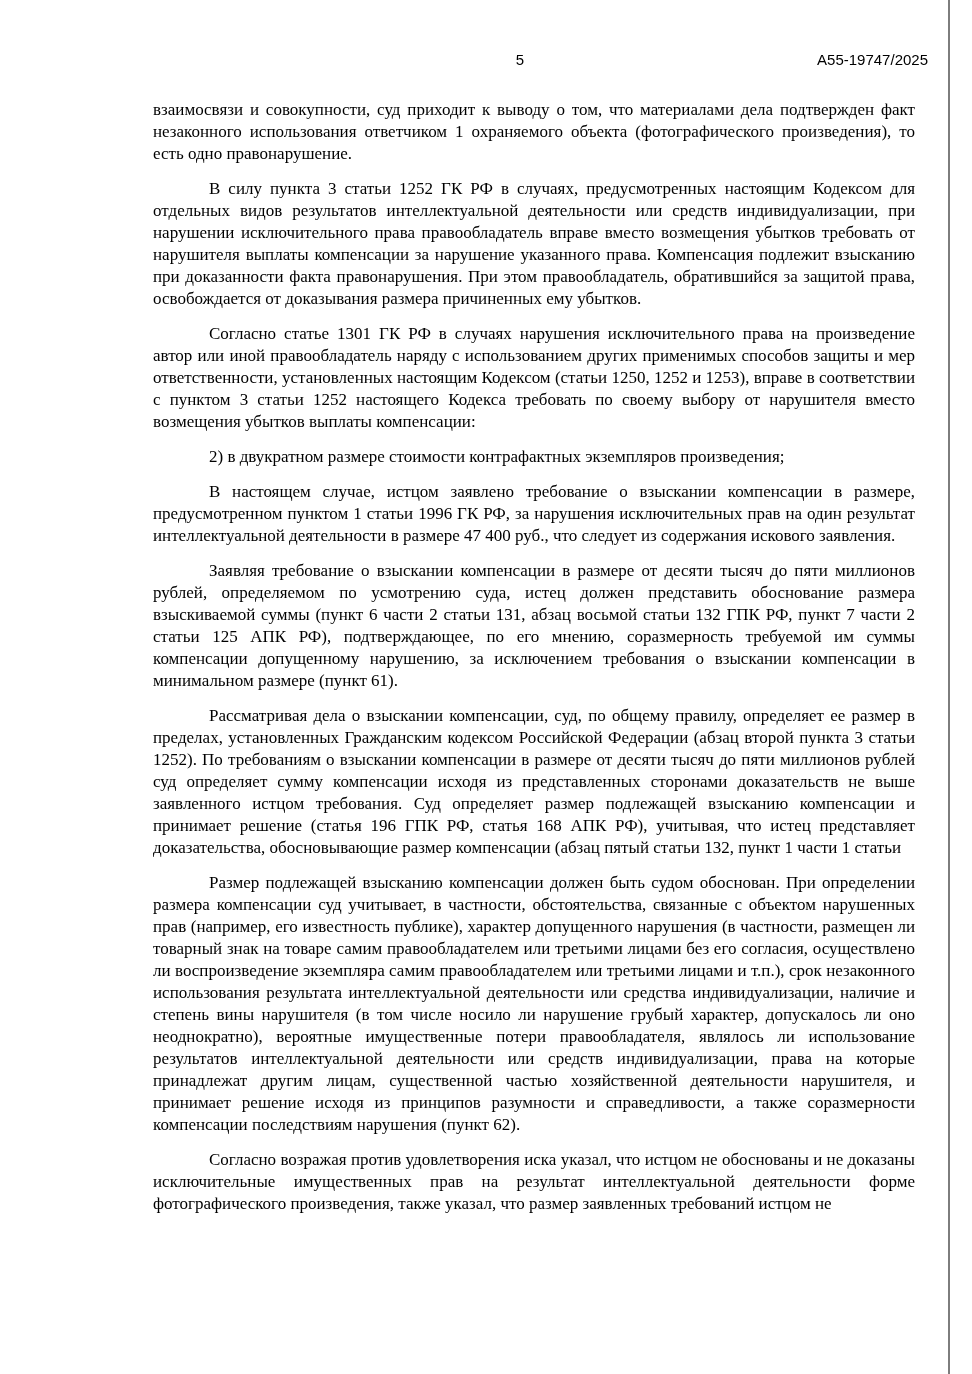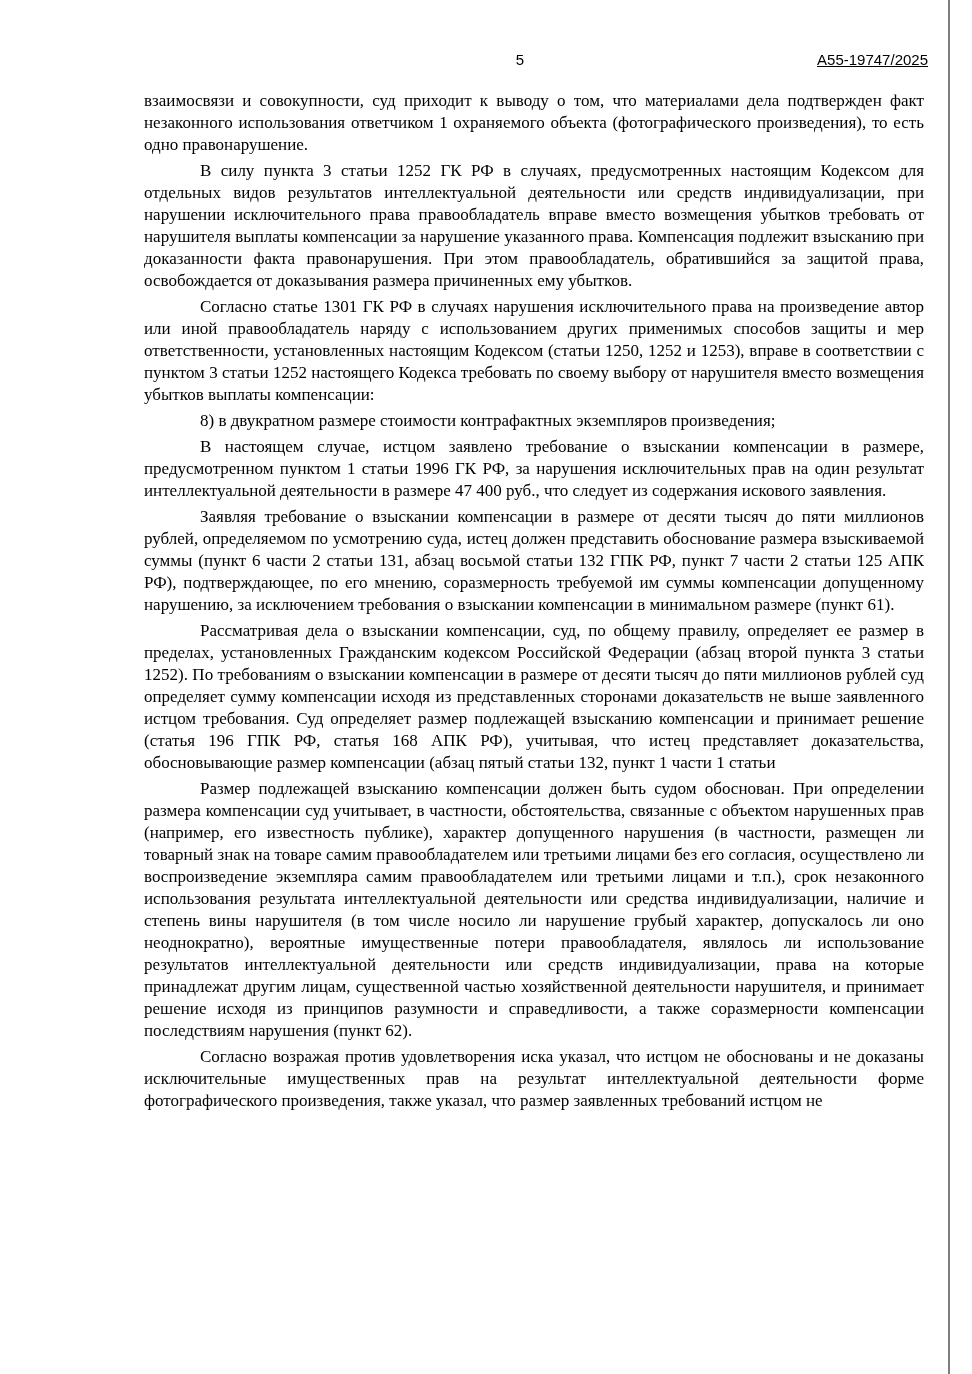--- a/index.html
+++ b/index.html
@@ -40,33 +40,32 @@
     right: 0;
     text-align: center;
     
     transform: translateX(-14px);
   }
   .case-number {
     position: absolute;
     right: 0;
     top: 0;
     text-align: center;
-    text-decoration: underline;
   }
   .body-text {
     position: absolute;
     top: 86px;
     left: 140px;
     width: 788px;
     font-size: 17px;
     line-height: 22px;
     text-align: justify;
   }
   .body-text p {
-    margin: 4px;
+    margin: 13px;
     padding: 0;
   }
   .para-indent {
     text-indent: 56px;
   }
   .para-cont {
     text-indent: 0;
   }
   .para-tiny-indent {
     text-indent: 5px;
@@ -81,21 +80,21 @@
 
   <header class="page-header">
     <span class="page-number">5</span>
     <span class="case-number">А55-19747/2025</span>
   </header>
 
   <main class="body-text">
     <p class="para-cont">взаимосвязи и совокупности, суд приходит к выводу о том, что материалами дела подтвержден факт незаконного использования ответчиком 1 охраняемого объекта (фотографического произведения), то есть одно правонарушение.</p>
     <p class="para-indent">В силу пункта 3 статьи 1252 ГК РФ в случаях, предусмотренных настоящим Кодексом для отдельных видов результатов интеллектуальной деятельности или средств индивидуализации, при нарушении исключительного права правообладатель вправе вместо возмещения убытков требовать от нарушителя выплаты компенсации за нарушение указанного права. Компенсация подлежит взысканию при доказанности факта правонарушения. При этом правообладатель, обратившийся за защитой права, освобождается от доказывания размера причиненных ему убытков.</p>
     <p class="para-indent">Согласно статье 1301 ГК РФ в случаях нарушения исключительного права на произведение автор или иной правообладатель наряду с использованием других применимых способов защиты и мер ответственности, установленных настоящим Кодексом (статьи 1250, 1252 и 1253), вправе в соответствии с пунктом 3 статьи 1252 настоящего Кодекса требовать по своему выбору от нарушителя вместо возмещения убытков выплаты компенсации:</p>
-    <p class="para-indent">8) в двукратном размере стоимости контрафактных экземпляров произведения;</p>
+    <p class="para-indent">2) в двукратном размере стоимости контрафактных экземпляров произведения;</p>
     <p class="para-indent">В настоящем случае, истцом заявлено требование о взыскании компенсации в размере, предусмотренном пунктом 1 статьи 1996 ГК РФ, за нарушения исключительных прав на один результат интеллектуальной деятельности в размере 47 400 руб., что следует из содержания искового заявления.</p>
     <p class="para-indent">Заявляя требование о взыскании компенсации в размере от десяти тысяч до пяти миллионов рублей, определяемом по усмотрению суда, истец должен представить обоснование размера взыскиваемой суммы (пункт 6 части 2 статьи 131, абзац восьмой статьи 132 ГПК РФ, пункт 7 части 2 статьи 125 АПК РФ), подтверждающее, по его мнению, соразмерность требуемой им суммы компенсации допущенному нарушению, за исключением требования о взыскании компенсации в минимальном размере (пункт 61).</p>
     <p class="para-indent">Рассматривая дела о взыскании компенсации, суд, по общему правилу, определяет ее размер в пределах, установленных Гражданским кодексом Российской Федерации (абзац второй пункта 3 статьи 1252). По требованиям о взыскании компенсации в размере от десяти тысяч до пяти миллионов рублей суд определяет сумму компенсации исходя из представленных сторонами доказательств не выше заявленного истцом требования. Суд определяет размер подлежащей взысканию компенсации и принимает решение (статья 196 ГПК РФ, статья 168 АПК РФ), учитывая, что истец представляет доказательства, обосновывающие размер компенсации (абзац пятый статьи 132, пункт 1 части 1 статьи</p>
     <p class="para-indent">Размер подлежащей взысканию компенсации должен быть судом обоснован. При определении размера компенсации суд учитывает, в частности, обстоятельства, связанные с объектом нарушенных прав (например, его известность публике), характер допущенного нарушения (в частности, размещен ли товарный знак на товаре самим правообладателем или третьими лицами без его согласия, осуществлено ли воспроизведение экземпляра самим правообладателем или третьими лицами и т.п.), срок незаконного использования результата интеллектуальной деятельности или средства индивидуализации, наличие и степень вины нарушителя (в том числе носило ли нарушение грубый характер, допускалось ли оно неоднократно), вероятные имущественные потери правообладателя, являлось ли использование результатов интеллектуальной деятельности или средств индивидуализации, права на которые принадлежат другим лицам, существенной частью хозяйственной деятельности нарушителя, и принимает решение исходя из принципов разумности и справедливости, а также соразмерности компенсации последствиям нарушения (пункт 62).</p>
     <p class="para-indent">Согласно возражая против удовлетворения иска указал, что истцом не обоснованы и не доказаны исключительные имущественных прав на результат интеллектуальной деятельности форме фотографического произведения, также указал, что размер заявленных требований истцом не</p>
   </main>
 
 </div>
 
 </body></html>

